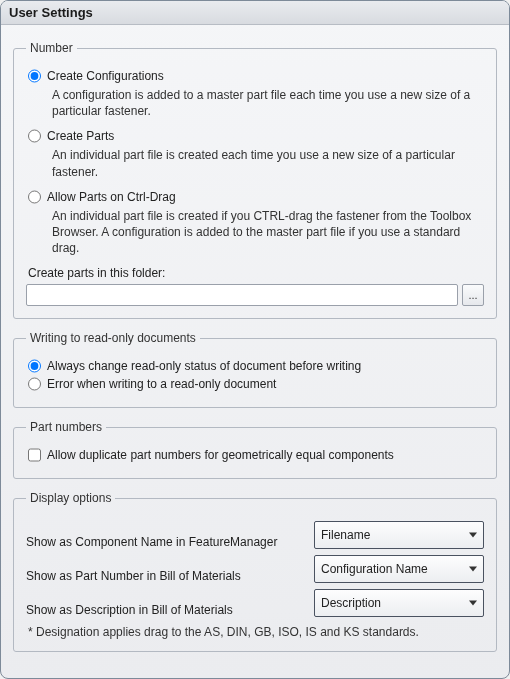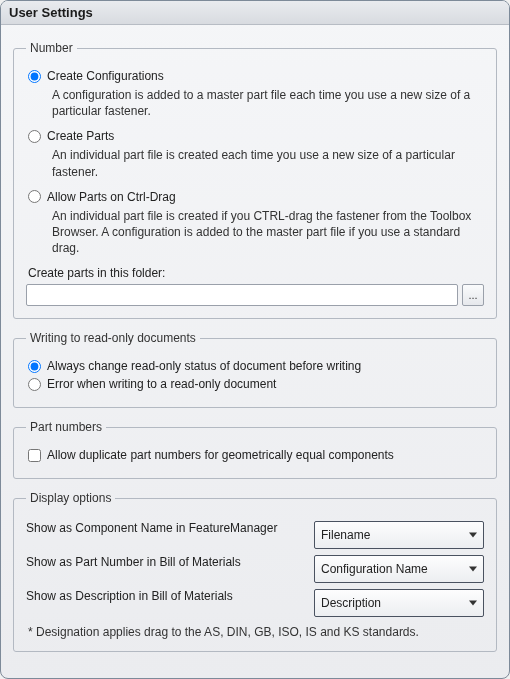--- a/index.html
+++ b/index.html
@@ -35,21 +35,20 @@
     padding: 10px 12px 12px 12px;
     background: transparent;
   }
   legend {
     padding: 0 4px;
     color: #333;
     font-size: 12px;
   }
   .radio-row, .check-row {
     display: flex;
-    align-items: center;
     margin: 4px 0;
   }
   .radio-row input[type=radio],
   .check-row input[type=checkbox] {
     margin: 0 6px 0 2px;
   }
   .radio-row label, .check-row label {
     cursor: default;
   }
   .desc {
@@ -83,21 +82,21 @@
     display: flex;
     align-items: center;
     justify-content: center;
     font-size: 11px;
     color: #333;
     cursor: pointer;
     padding: 0;
   }
   .disp-row {
     display: flex;
-    align-items: flex-start;
+    align-items: flex-end;
     justify-content: space-between;
     margin: 6px 0;
   }
   .disp-label {
     flex: 1;
     padding-right: 8px;
   }
   .combo {
     position: relative;
     width: 170px;

